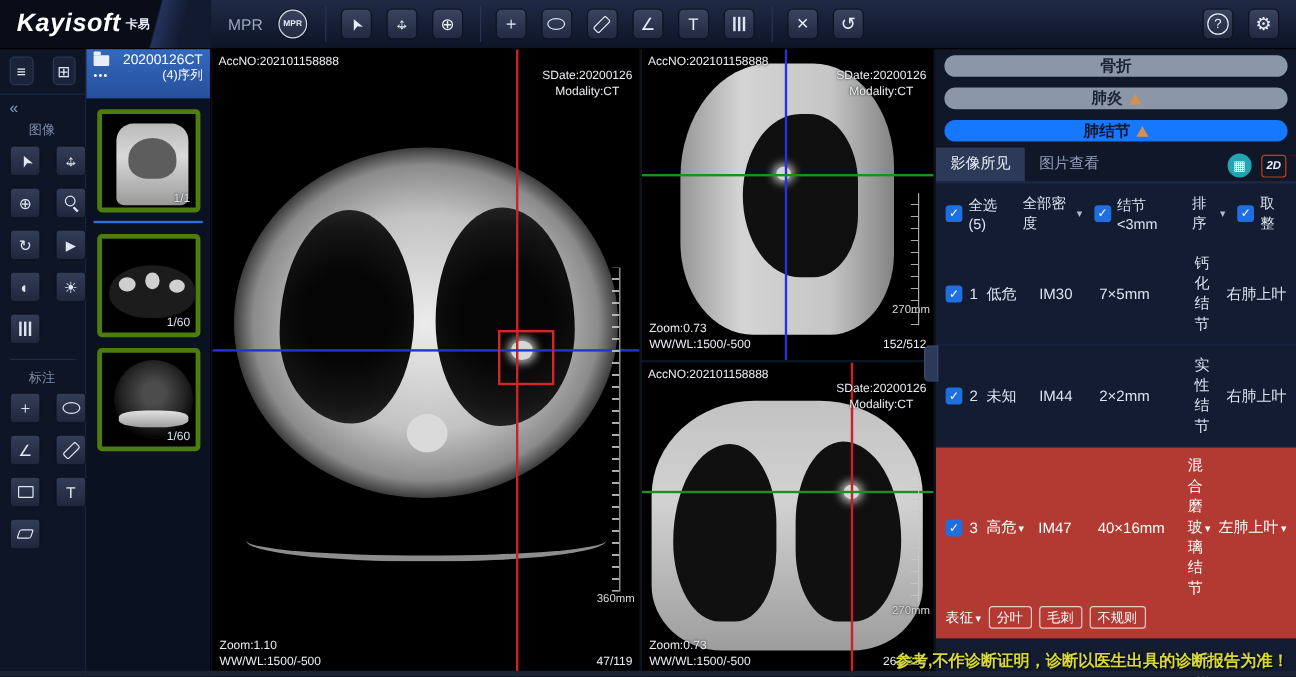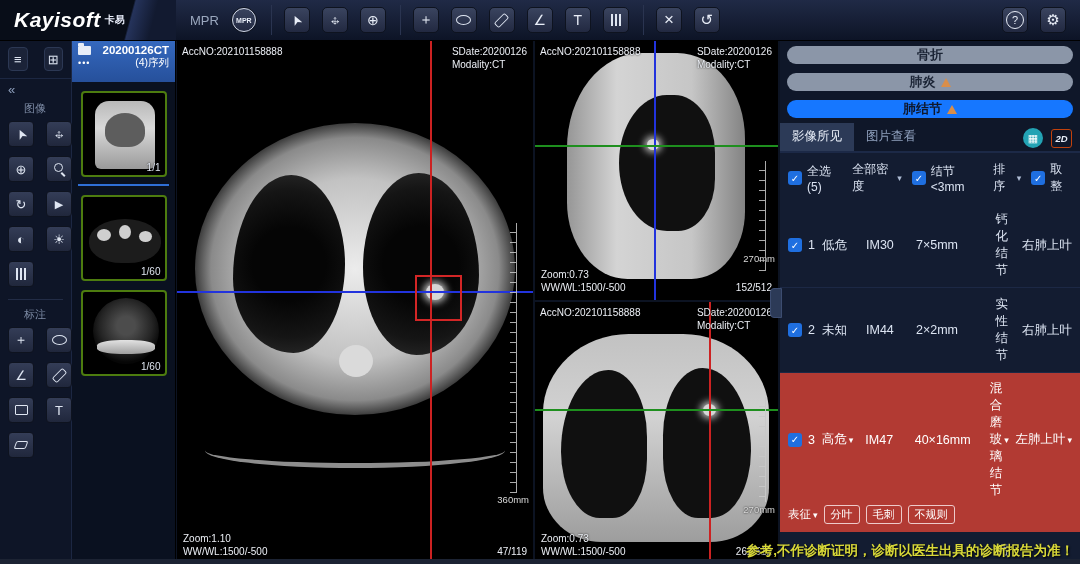--- a/index.html
+++ b/index.html
@@ -43,43 +43,43 @@
   .collapse{color:#8fa0bd;font-size:13px;padding:3px 8px;cursor:pointer;}
   .sec-label{color:#7e8ca6;font-size:11px;padding:1px 24px 3px;}
   .tool-grid{display:grid;grid-template-columns:26px 26px;gap:9px 12px;padding:2px 8px 6px;}
   .gbtn{width:26px;height:26px;border-radius:4px;background:linear-gradient(180deg,#343d57,#20273c);border:1px solid #0e131f;display:flex;align-items:center;justify-content:center;color:#dfe6f2;font-size:13px;box-sizing:border-box;cursor:pointer;}
   .sec-div{height:1px;background:#222c46;margin:6px 8px;}
 
   
   .series{position:absolute;left:72px;top:40px;width:104px;bottom:0;background:#0a1120;border-right:1px solid #000;box-sizing:border-box;}
   .series-head{height:42px;background:linear-gradient(180deg,#3569bf,#26509b);padding:4px 6px 2px;box-sizing:border-box;color:#fff;}
   .sh-line{display:flex;align-items:center;justify-content:space-between;}
-  .sh-title{font-size:11.5px;font-weight:bold;}
+  .sh-title{font-size:11.5px;font-weight:normal;}
   .sh-more{font-size:9px;letter-spacing:1px;}
   .sh-count{font-size:10.5px;}
-  .thumb{width:86px;height:86px;margin:9px auto 0;background:#000;border:2px solid #4d7c0f;border-radius:4px;position:relative;box-sizing:border-box;overflow:hidden;cursor:pointer;}
+  .thumb{width:86px;height:86px;margin:9px auto 0;background:#000;border:4px solid #4d7c0f;border-radius:4px;position:relative;box-sizing:border-box;overflow:hidden;cursor:pointer;}
   .thumb.selected{border:2px solid #2f7bdb;}
   .thumb .num{position:absolute;right:4px;bottom:2px;font-size:10px;color:#dde3ee;text-shadow:0 0 2px #000;z-index:3;}
   .badge{position:absolute;top:0;right:0;background:#2f6fd6;color:#fff;font-size:9px;padding:1px 4px;border-radius:0 0 0 3px;z-index:3;}
   .blue-sep{height:2px;background:#2f6fd6;margin:7px 6px 0;}
   
   .tx-xray{position:absolute;left:12px;top:8px;width:60px;height:68px;background:linear-gradient(180deg,#b9b9b9,#d9d9d9 40%,#9a9a9a);border-radius:14px 14px 6px 6px;}
   .tx-xray::after{content:"";position:absolute;left:10px;top:12px;width:40px;height:34px;background:#5d5d5d;border-radius:50% 50% 40% 40%;}
   .tx-axial{position:absolute;left:6px;top:22px;width:72px;height:44px;background:#1c1c1c;border-radius:50% 50% 45% 45%;}
   .tx-axial i{position:absolute;background:#cfcfcf;border-radius:50%;}
   .tx-scout{position:absolute;left:10px;top:6px;width:66px;height:66px;border-radius:50%;background:radial-gradient(circle at 50% 42%,#4c4c4c 18%,#242424 52%,#060606 72%);}
   .tx-scout::after{content:"";position:absolute;left:4px;bottom:10px;width:58px;height:14px;background:linear-gradient(180deg,#e2e2e2,#9f9f9f);border-radius:40%;}
 
   
   .vp{position:absolute;background:#000;overflow:hidden;}
   .vp-axial{left:177px;top:41px;width:356px;height:523px;}
   .vp-sag{left:535px;top:41px;width:243px;height:259px;}
   .vp-cor{left:535px;top:302px;width:243px;height:262px;}
   .ov{position:absolute;font-size:10px;color:#eceff5;text-shadow:0 0 2px #000;z-index:6;line-height:13px;}
-  .ov.tr{text-align:left;}
+  .ov.tr{text-align:center;margin-top:12px;}
   .xline{position:absolute;z-index:5;}
   .ruler{position:absolute;z-index:5;border-right:1px solid #c9c9c9;background:repeating-linear-gradient(180deg,transparent 0 9px,#c9c9c9 9px 10px);width:6px;opacity:.85;}
   .ruler-label{position:absolute;z-index:6;font-size:9.5px;color:#d9d9d9;text-shadow:0 0 2px #000;}
   .nodule-box{position:absolute;border:2px solid #d32626;z-index:6;}
   .nodule-dot{position:absolute;border-radius:50%;background:#d6d6d6;box-shadow:0 0 7px 3px rgba(220,220,220,.8);z-index:4;}
   
   .ct-body{position:absolute;left:18px;top:82px;width:320px;height:292px;border-radius:50%;background:radial-gradient(closest-side,#ececec,#c2c2c2 62%,#8a8a8a 90%,#3c3c3c);}
   .lung{position:absolute;background:radial-gradient(circle at 50% 50%,#050505 35%,#151515 70%,#303030);}
   .lung.l{left:38px;top:52px;width:112px;height:178px;border-radius:52% 48% 46% 54%/58% 50% 50% 42%;}
   .lung.r{left:168px;top:50px;width:116px;height:182px;border-radius:48% 52% 54% 46%/52% 56% 44% 48%;}

